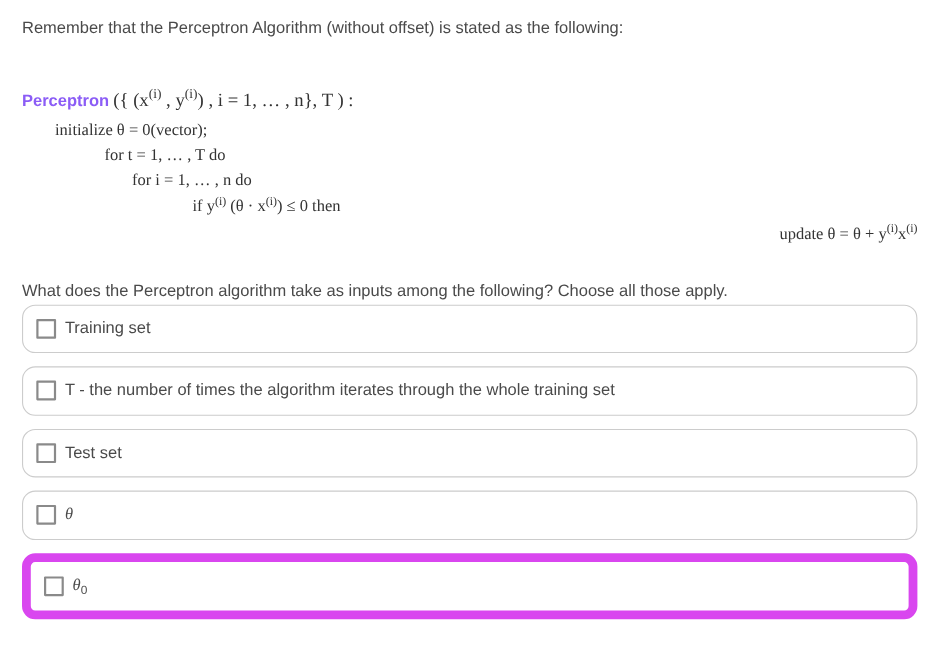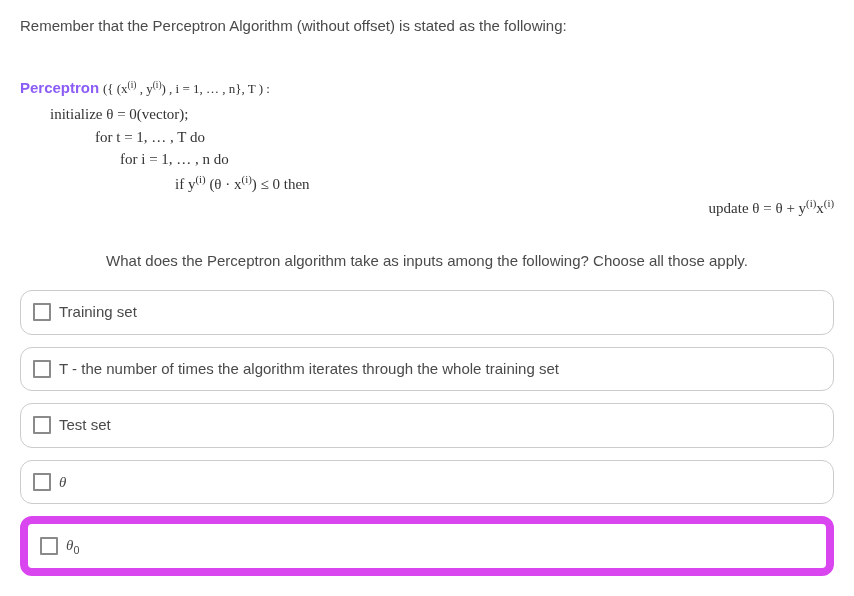--- a/index.html
+++ b/index.html
@@ -23,31 +23,29 @@
       margin-bottom: 30px;
       font-family: Georgia, serif;
       color: #333;
     }
     .algo-bold {
       font-family: "Segoe UI", Arial, sans-serif;
       font-weight: 600;
       color: #8b5cf6;
     }
     .math-args {
-      font-size: 13px;
+      font-size: 17px;
       font-family: Georgia, serif;
     }
     .algo-line1 { margin-left: 30px; margin-top: 4px; }
     .algo-line2 { margin-left: 75px; }
     .algo-line3 { margin-left: 100px; }
     .algo-line4 { margin-left: 155px; }
     .algo-line5 { margin-left: 155px; text-align: right; }
     .question-text {
-      margin-bottom: 18px;
-      text-align: center;
     }
     .option {
       border: 1px solid #ccc;
       border-radius: 12px;
       padding: 10px 12px;
       margin-bottom: 12px;
       display: flex;
       align-items: center;
       gap: 8px;
     }

